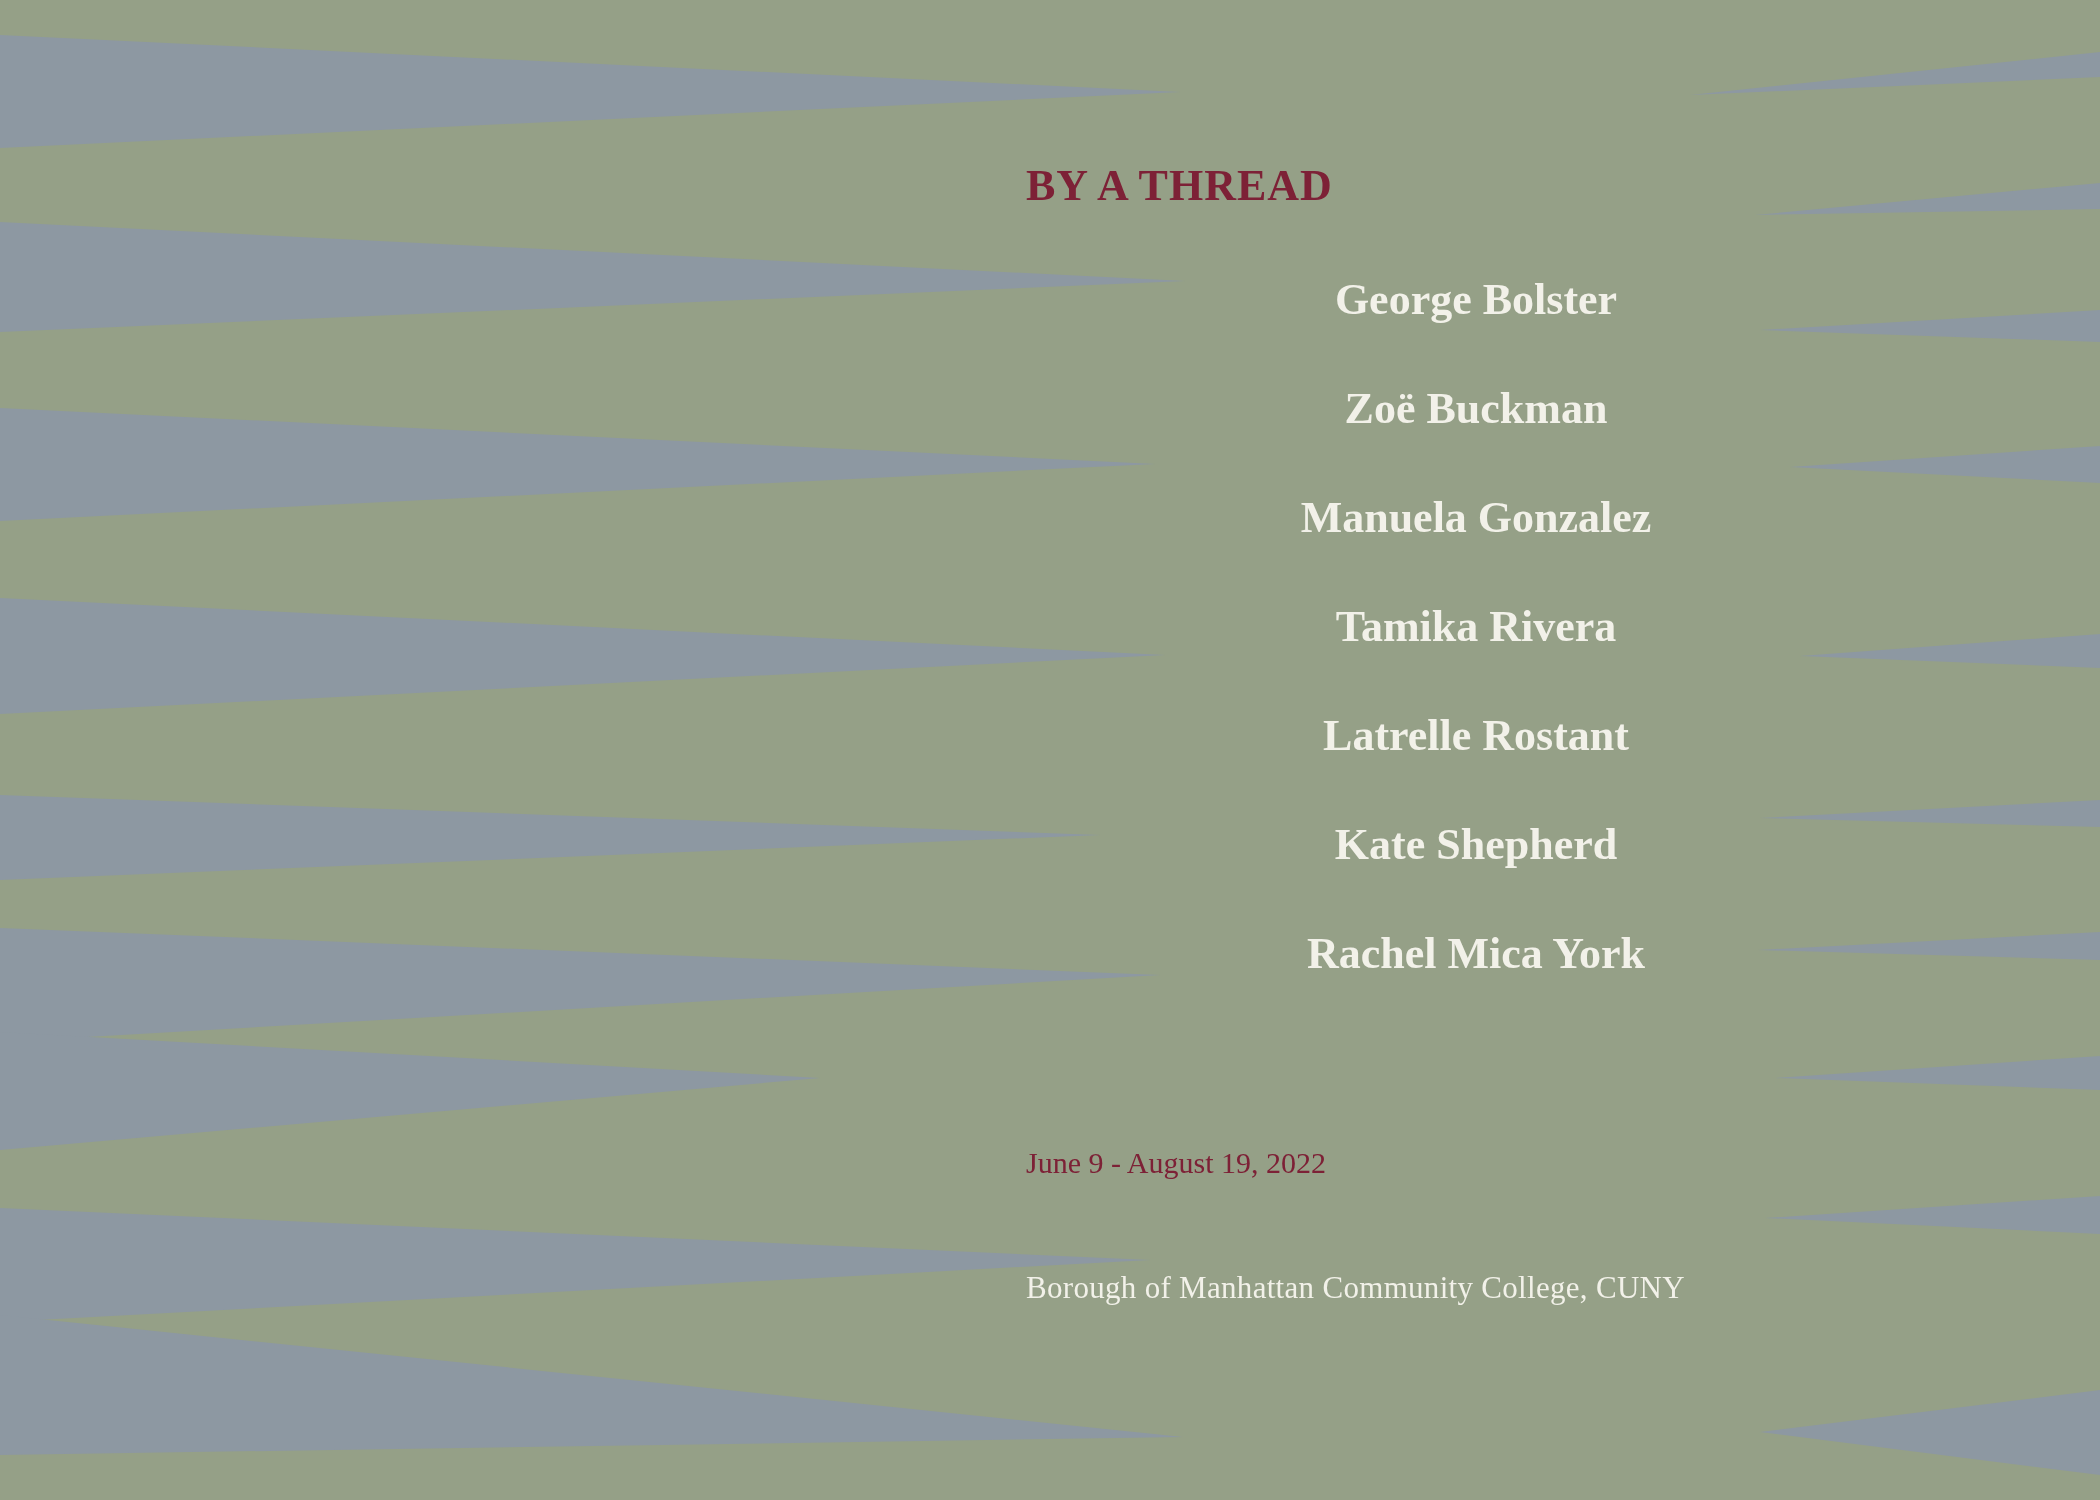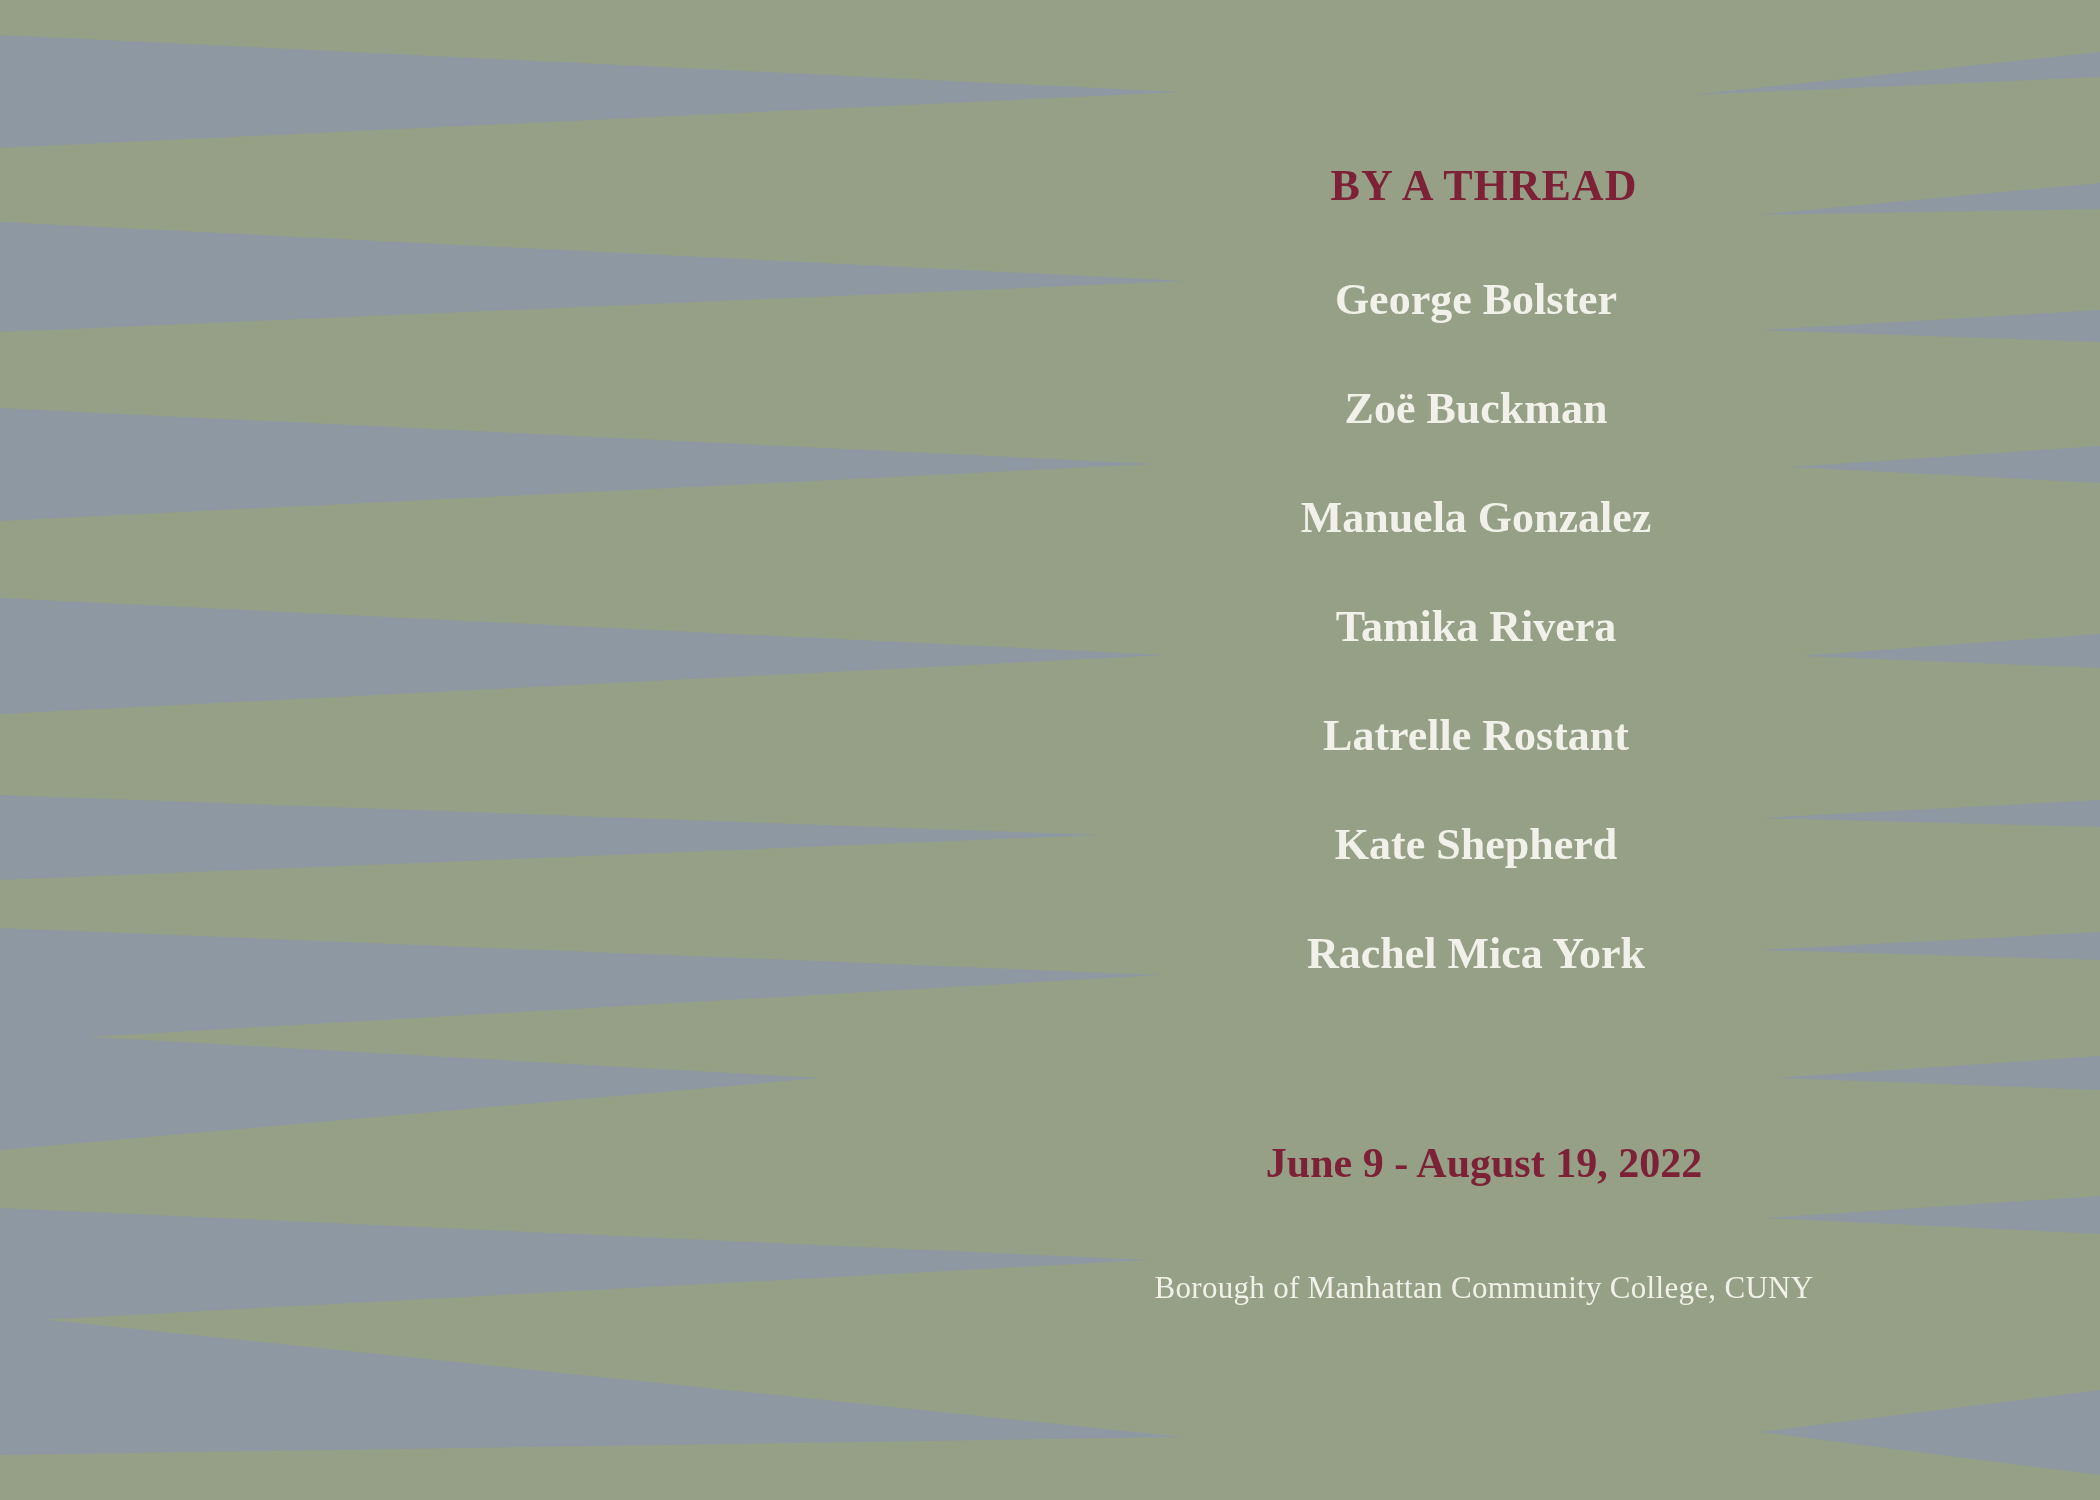--- a/index.html
+++ b/index.html
@@ -24,41 +24,41 @@
     position:absolute;left:0;top:0;width:2100px;height:1500px;
     display:block;
   }
   .wedges polygon{fill:var(--stripe);}
   .text-col{
     position:absolute;
     left:1026px;top:0;width:900px;height:1500px;
     pointer-events:none;
   }
   .line{
-    position:absolute;left:8px;width:900px;
-    text-align:center;white-space:nowrap;
+    position:absolute;left:0;width:900px;
+    white-space:nowrap;
   }
   .title{
     top:156px;height:60px;line-height:60px;
     font-size:44px;font-weight:700;letter-spacing:1px;
     color:var(--maroon);
   }
   .artists{
     position:absolute;left:0;top:245px;width:900px;
     display:flex;flex-direction:column;
   }
   .artist{
     height:109px;line-height:109px;
     text-align:center;white-space:nowrap;
     font-size:44px;font-weight:600;
     color:var(--offwhite);
   }
   .dates{
     top:1133px;height:60px;line-height:60px;
-    font-size:42px;font-weight:700;
+    font-size:30px;font-weight:400;
     color:var(--maroon);
   }
   .venue{
     top:1268px;height:80px;line-height:39px;
     font-size:31px;font-weight:400;letter-spacing:0.3px;
     color:var(--offwhite);
     white-space:normal;
   }
   .venue div{white-space:nowrap;}
 </style>

